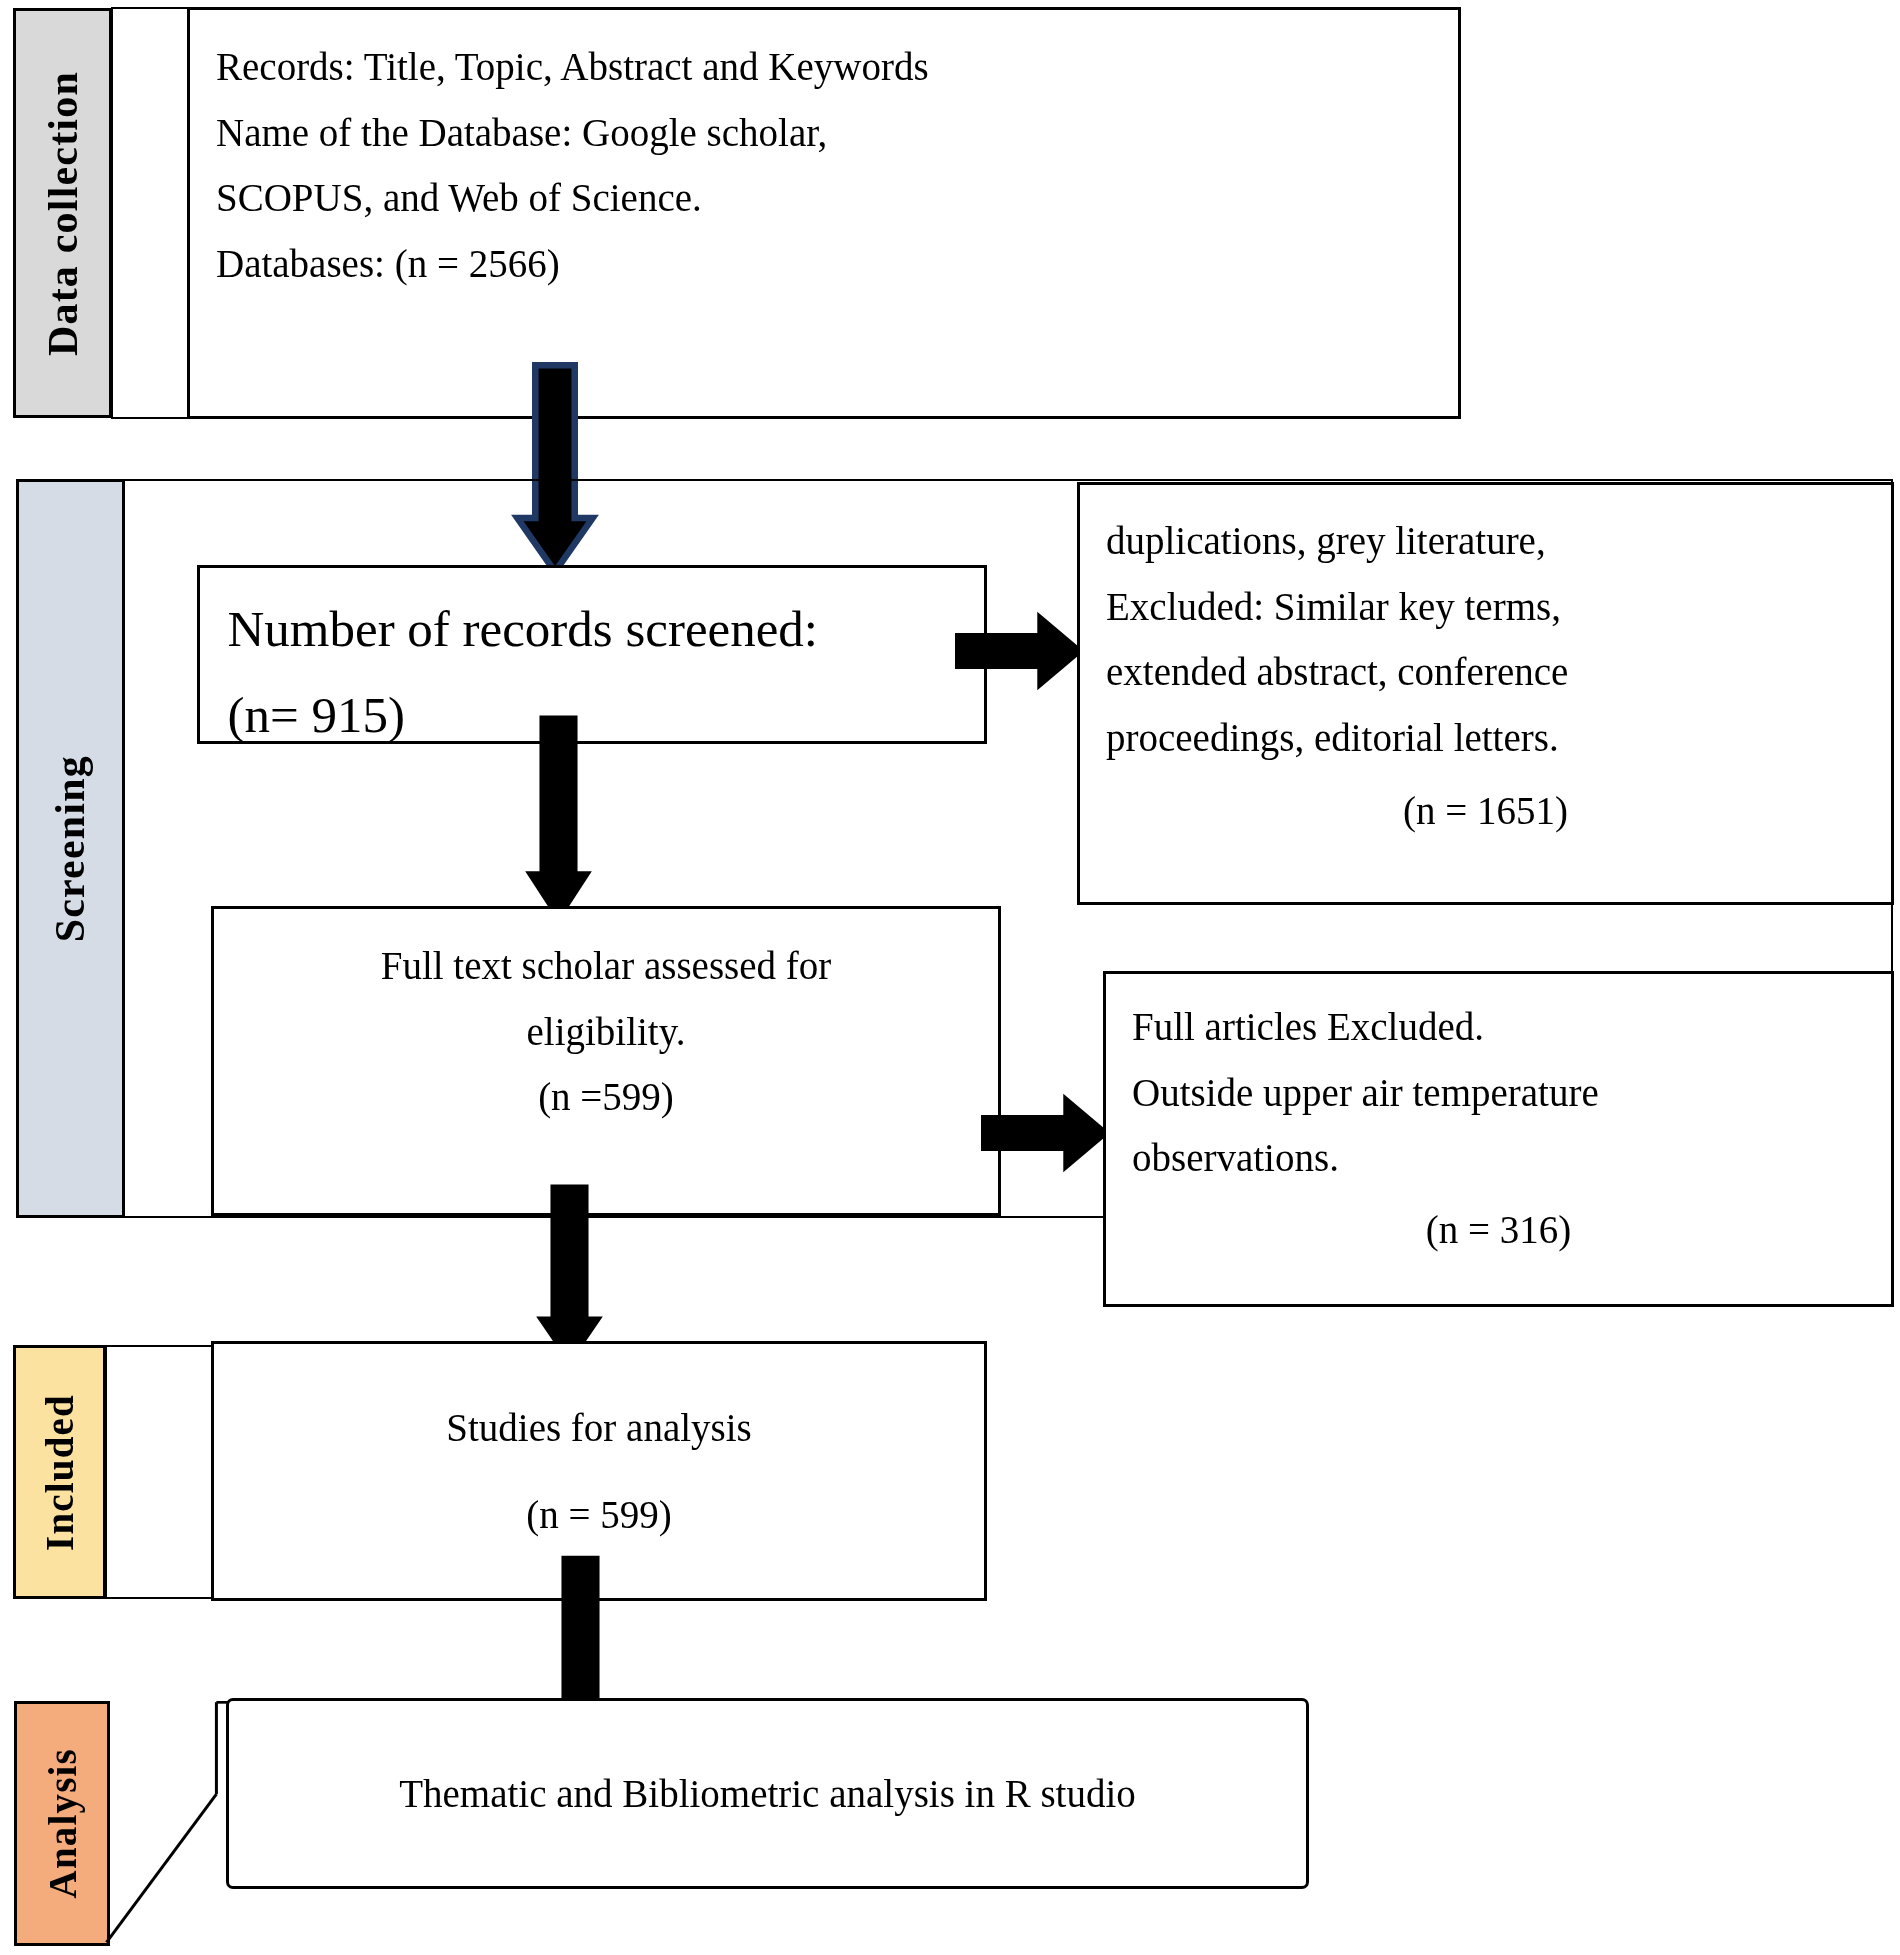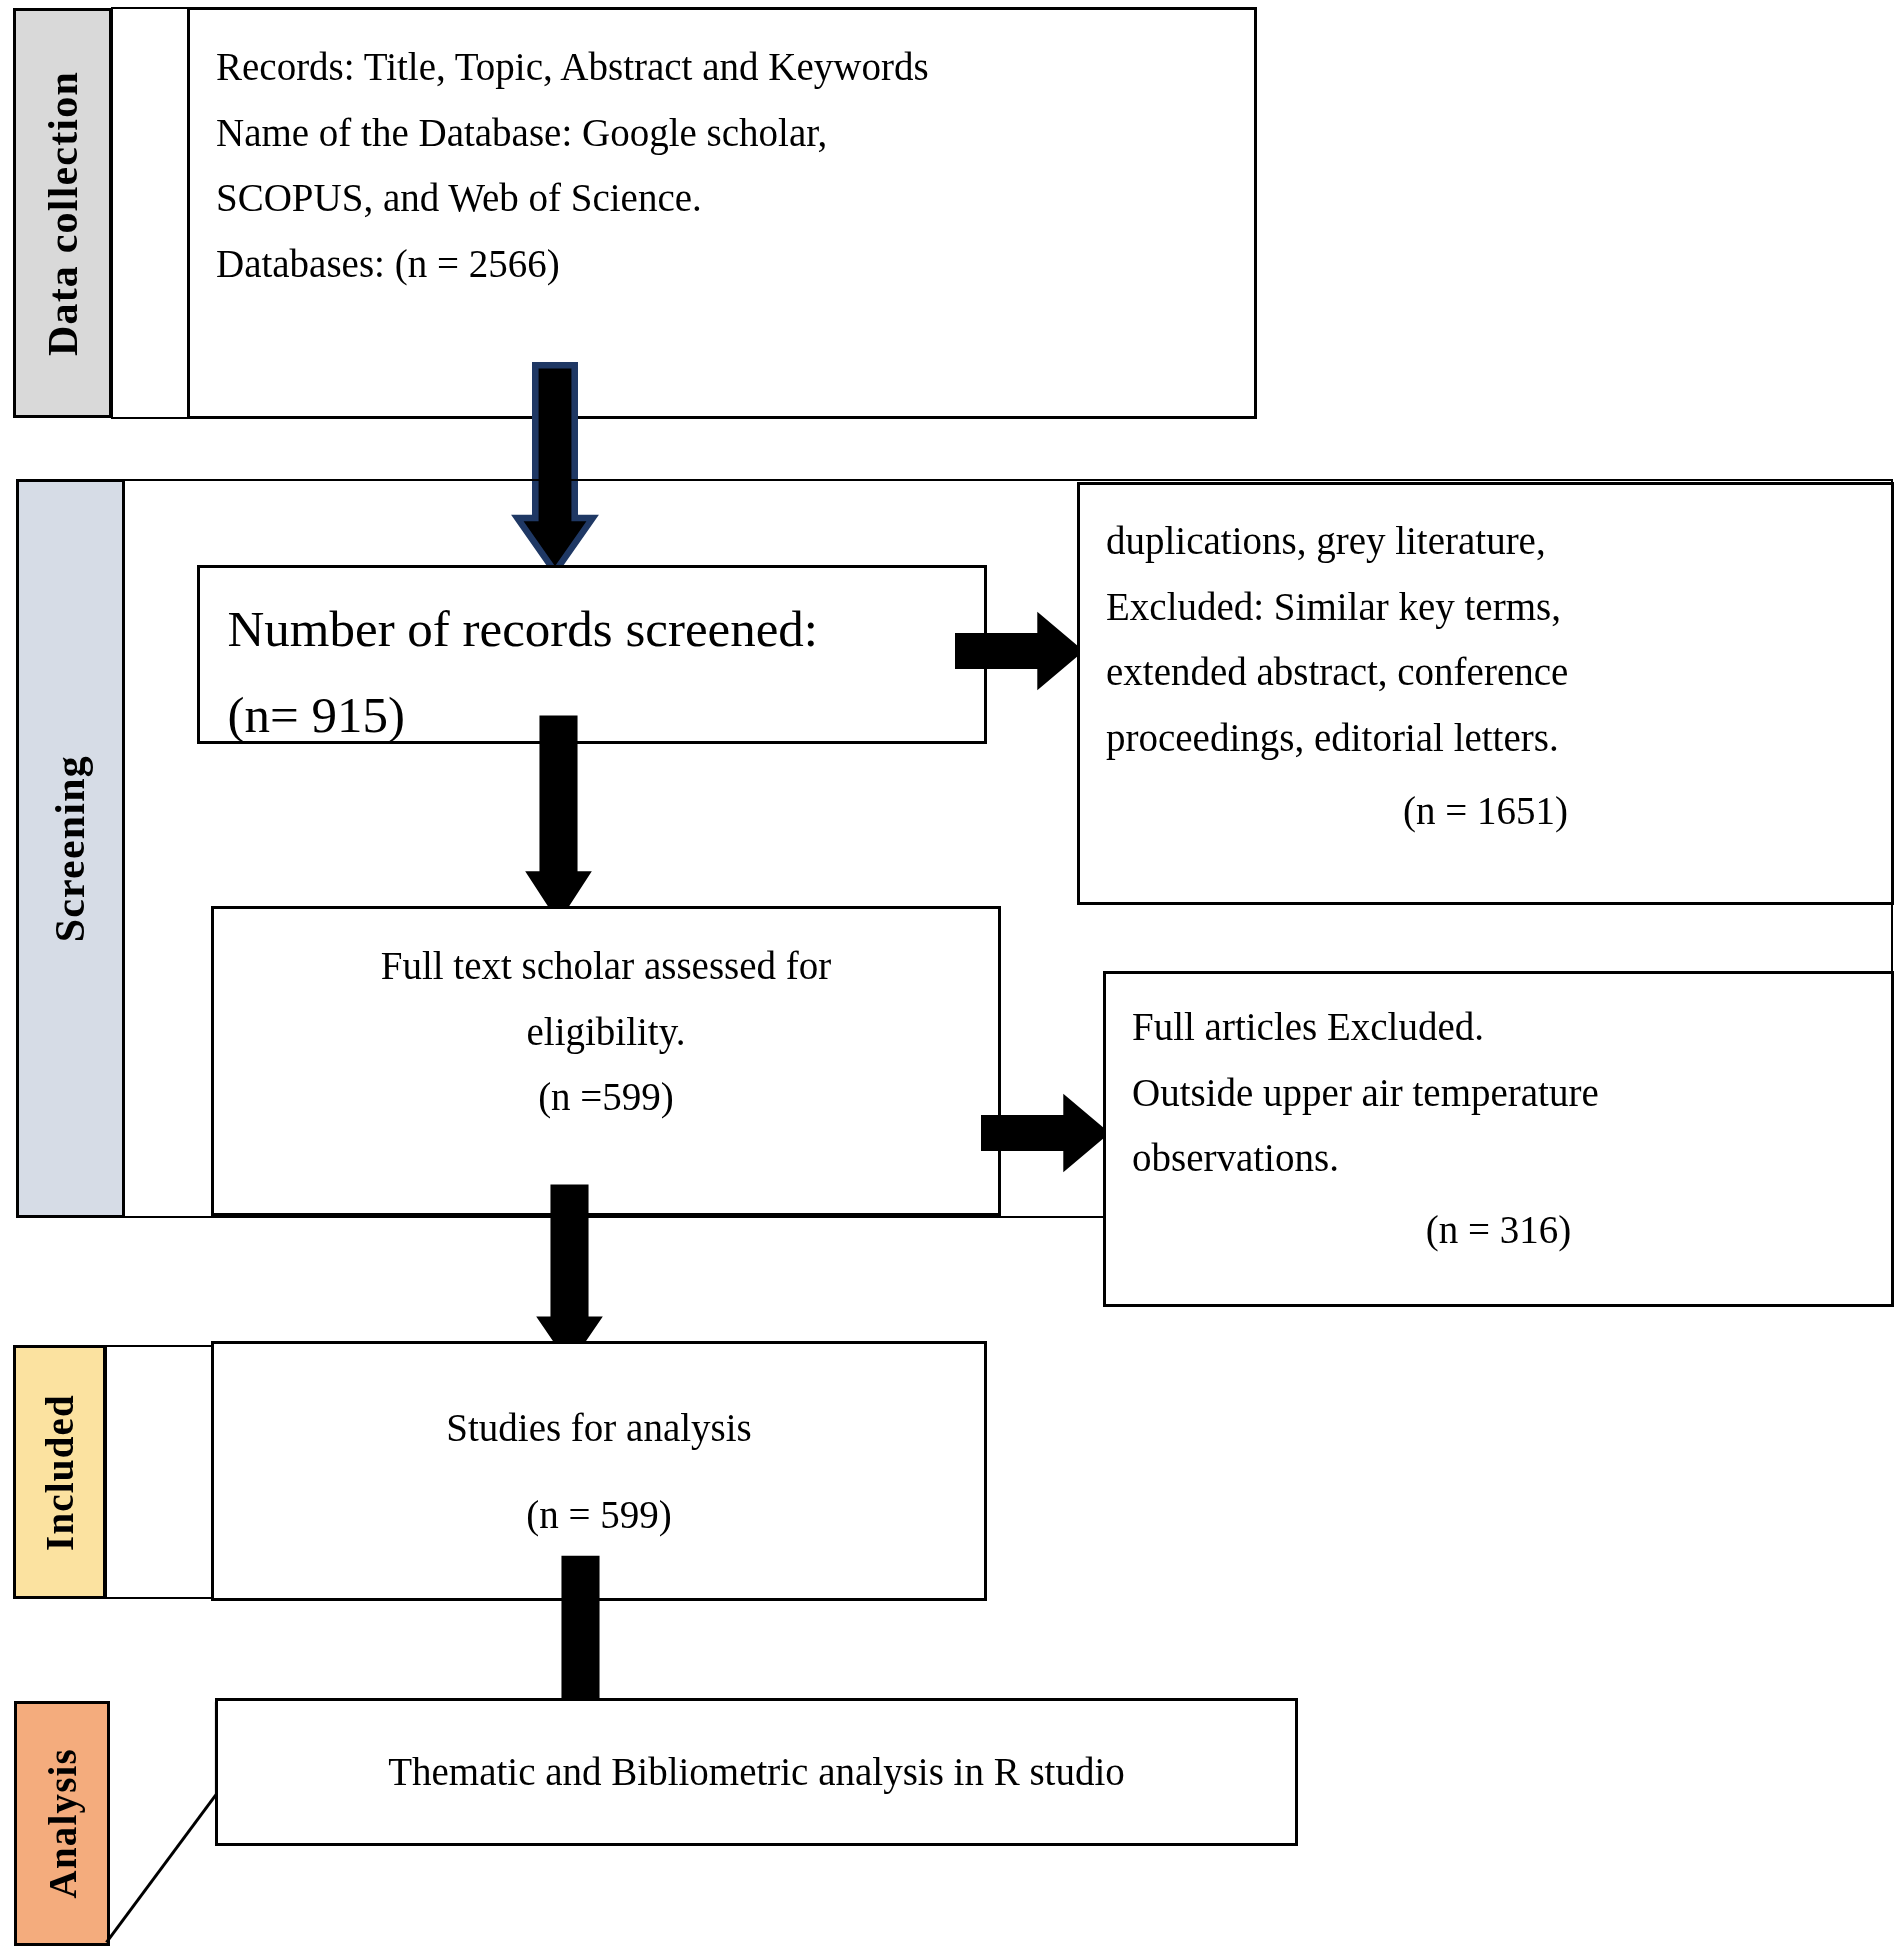--- a/index.html
+++ b/index.html
@@ -74,21 +74,21 @@
 <body>
 
 <div id="canvas">
 
   <div class="stage-label" style="left:13px; top:8.4px; width:99px; height:410px; background:#d9d9d9;">
     <span class="vtext" style="font-size:42px;">Data collection</span>
   </div>
 
   <div class="frame" style="left:111px; top:7.2px; width:78px; height:412px; border-right:none;"></div>
 
-  <div class="box" style="left:187px; top:7.2px; width:1070px; height:412px;">
+  <div class="box" style="left:187px; top:7.2px; width:1274px; height:412px;">
     <div class="inner" style="font-size:39px; padding:24px 26px;">
       <div>Records: Title, Topic, Abstract and Keywords</div>
       <div>Name of the Database: Google scholar,</div>
       <div>SCOPUS, and Web of Science.</div>
       <div>Databases: (n = 2566)</div>
     </div>
   </div>
 
   <div class="arrow" style="left:516px; top:364px; width:78px; height:209px;">
     <svg width="78" height="209" viewBox="0 0 130 350">
@@ -184,20 +184,20 @@
   </div>
 
   <div class="diag" style="left:105px; top:1701px; width:132px; height:245px;">
     <svg width="132" height="245" viewBox="0 0 220 410">
       <line x1="2" y1="404" x2="186" y2="156" stroke="#000000" stroke-width="5"></line>
       <line x1="186" y1="156" x2="186" y2="2" stroke="#000000" stroke-width="5"></line>
       <line x1="186" y1="2" x2="220" y2="2" stroke="#000000" stroke-width="5"></line>
     </svg>
   </div>
 
-  <div class="box" style="left:215px; top:1698px; width:1083px; height:148px;">
+  <div class="box" style="left:226px; top:1698px; width:1083px; height:191px;border-radius:7px;">
     <div class="inner centered mid" style="font-size:39px; padding:0 18px;">
       <div>Thematic and Bibliometric analysis in R studio</div>
     </div>
   </div>
 
 </div>
 
 
 </body></html>

